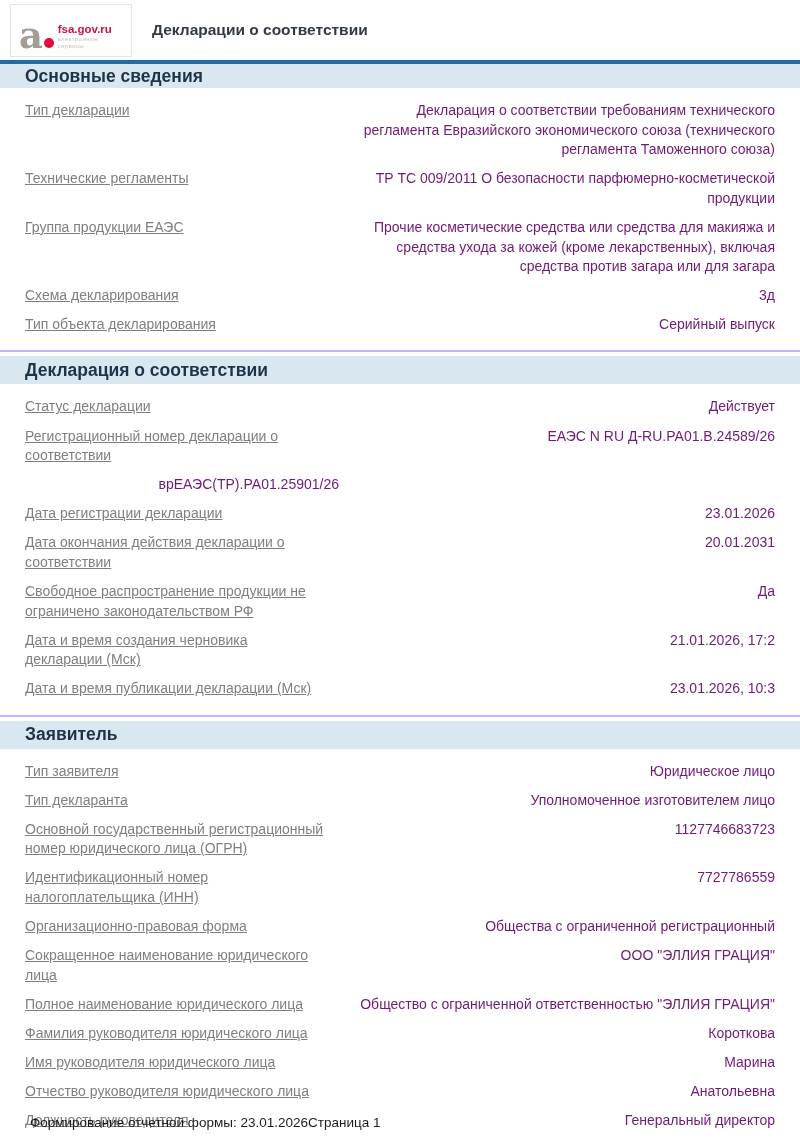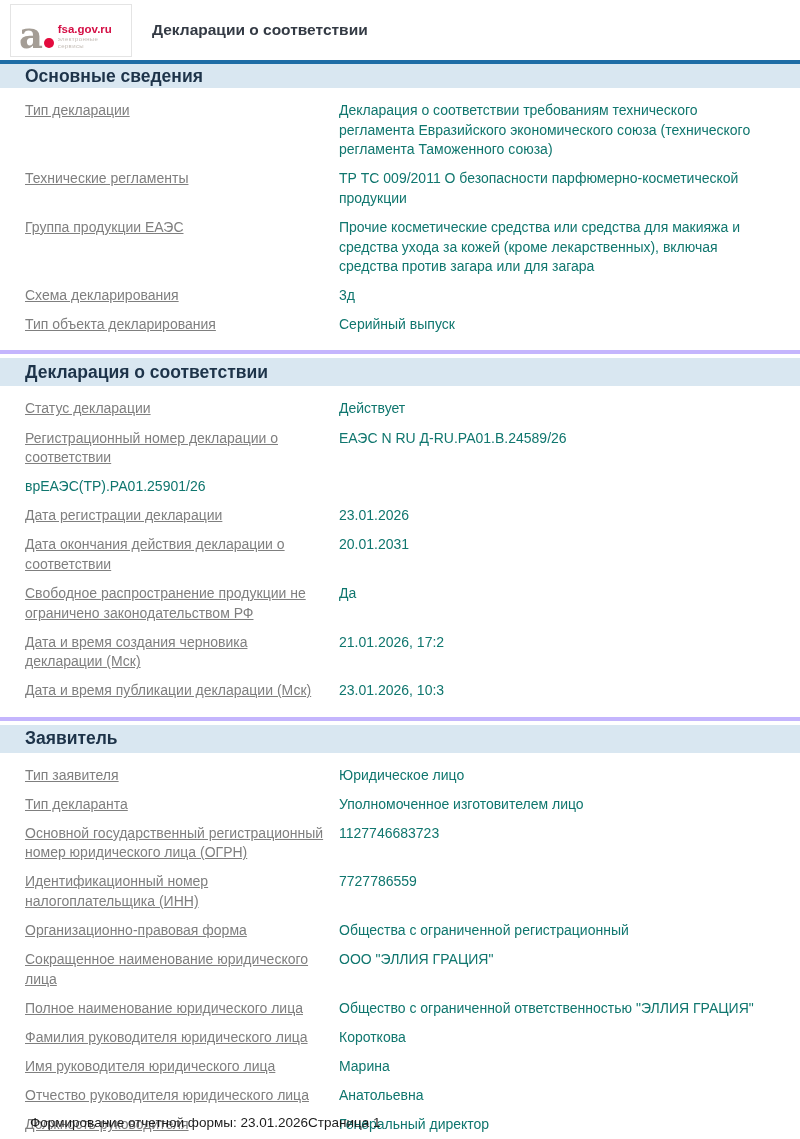--- a/index.html
+++ b/index.html
@@ -25,29 +25,29 @@
   .logo-domain { color:#d40f45; font-weight:bold; font-size:11.5px; }
   .logo-tagline { color:#c2bbb4; font-size:6px; letter-spacing:0.4px; margin-top:1px; }
   .doc-title { margin-left:20px; font-size:15.5px; font-weight:bold; color:#333a44; }
 
   
   .section-bar {
     background:#d9e7f1; height:28px; display:flex; align-items:center;
     padding-left:25px; font-size:17.5px; font-weight:bold; color:#1d3349;
   }
   .section-first .section-bar { border-top:4px solid #1e6da6; }
-  .section-next { border-top:4px solid #c4b5fd; padding-top:4px; }
+  .section-next { border-top:2px solid #c4b5fd; padding-top:4px; }
   .section-content { padding:13px 25px 6px 25px; }
 
   .row {
     display:grid; grid-template-columns:314px 1fr; column-gap:0;
     margin-bottom:9.5px; font-size:14px; line-height:1.4;
   }
   .label { color:#7f7f7f; padding-right:14px;text-decoration:underline; }
-  .value { color:#0f766e; }
+  .value { color:#701a75;text-align:right; }
 
   
   .footer {
     position:absolute; left:18px; right:10px; bottom:9px;
     display:flex; justify-content:flex-start;
     font-size:13.5px; color:#1c1c1c;margin-left:12px;
   }
 </style>
 </head>
 <body>

